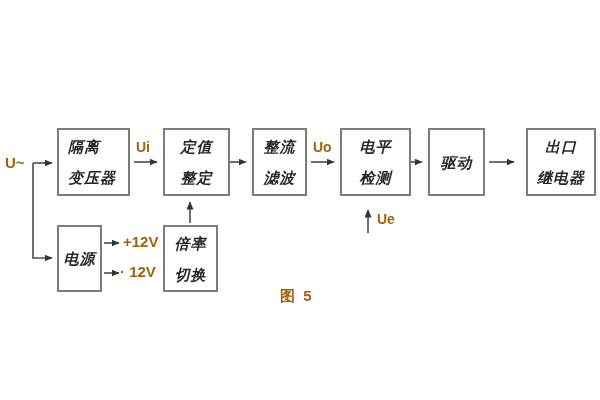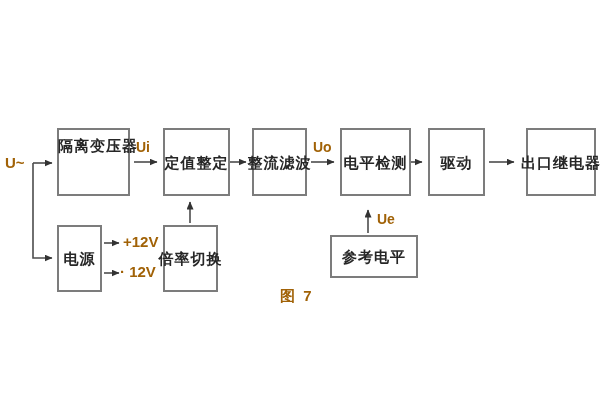--- a/index.html
+++ b/index.html
@@ -3,23 +3,24 @@
 <meta charset="utf-8">
 <style>
   html,body { margin:0; padding:0; background:#ffffff; }
   .stage {
     position:relative; width:600px; height:400px; background:#ffffff;
     font-family:"Liberation Sans", sans-serif; color:#262626; overflow:hidden;
   }
   .block {
     position:absolute; box-sizing:border-box;
     border:2px solid #7c7c7c; background:#ffffff;
-    display:flex; flex-direction:row; justify-content:center; align-items:center;
+    display:flex; flex-direction:column; justify-content:center; align-items:center;
     font-size:15px; font-weight:600; line-height:31px; letter-spacing:1px;
     white-space:nowrap;
+    font-style:italic;
   }
   .block.left-align { align-items:flex-start; padding-left:9px; }
   .blk-iso   { left:57px;  top:128px; width:73px; height:68px; }
   .blk-set   { left:163px; top:128px; width:67px; height:68px; }
   .blk-rect  { left:252px; top:128px; width:55px; height:68px; }
   .blk-level { left:340px; top:128px; width:71px; height:68px; }
   .blk-drive { left:428px; top:128px; width:57px; height:68px; }
   .blk-relay { left:520px; top:128px; width:70px; height:68px;margin-left:6px; }
   .blk-power { left:57px;  top:225px; width:45px; height:67px; }
   .blk-ratio { left:163px; top:225px; width:55px; height:67px; }
@@ -88,25 +89,22 @@
     <span>出口</span>
     <span>继电器</span>
   </div>
   <div class="block blk-power">
     <span>电源</span>
   </div>
   <div class="block blk-ratio">
     <span>倍率</span>
     <span>切换</span>
   </div>
-  <div class="block blk-ref">
-    <span>参考电平</span>
-  </div>
 
   <span class="lbl lbl-u">U~</span>
   <span class="lbl lbl-ui">Ui</span>
   <span class="lbl lbl-uo">Uo</span>
   <span class="lbl lbl-ue">Ue</span>
   <span class="lbl lbl-p12">+12V</span>
   <span class="lbl lbl-m12">· 12V</span>
-  <span class="lbl caption">图 7</span>
+  <span class="lbl caption">图 5</span>
 
 </div>
 
 </body></html>

